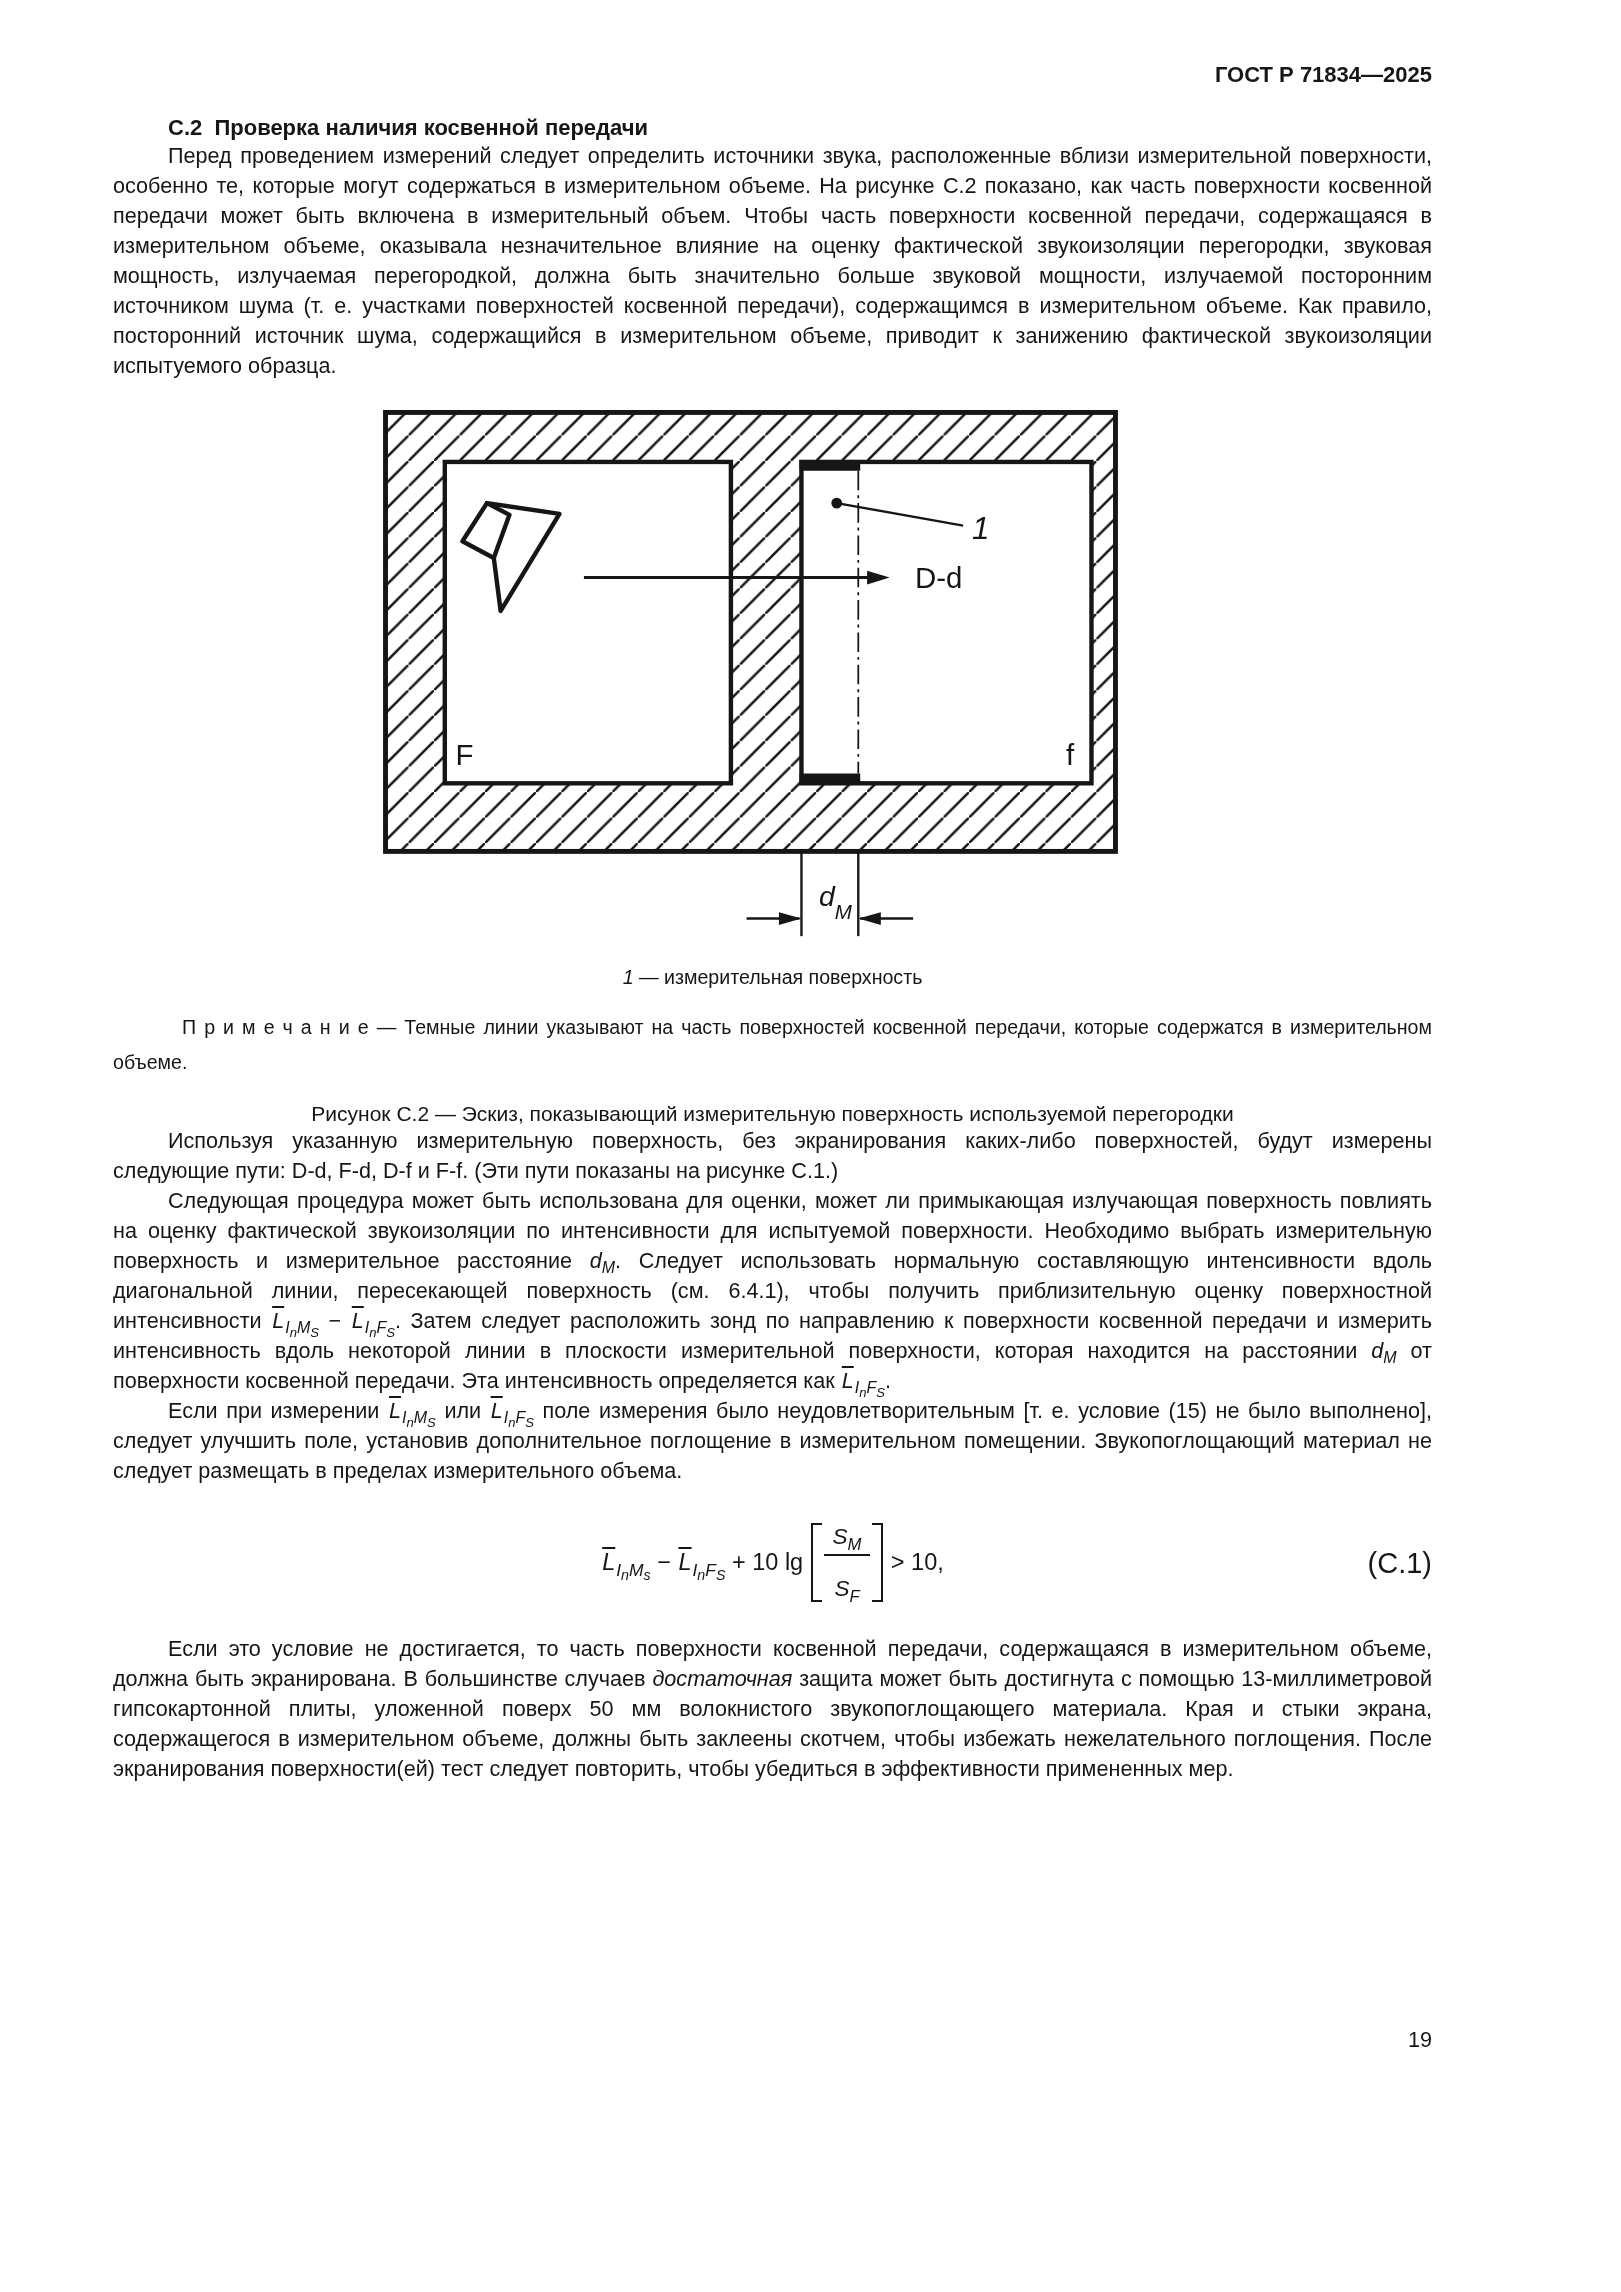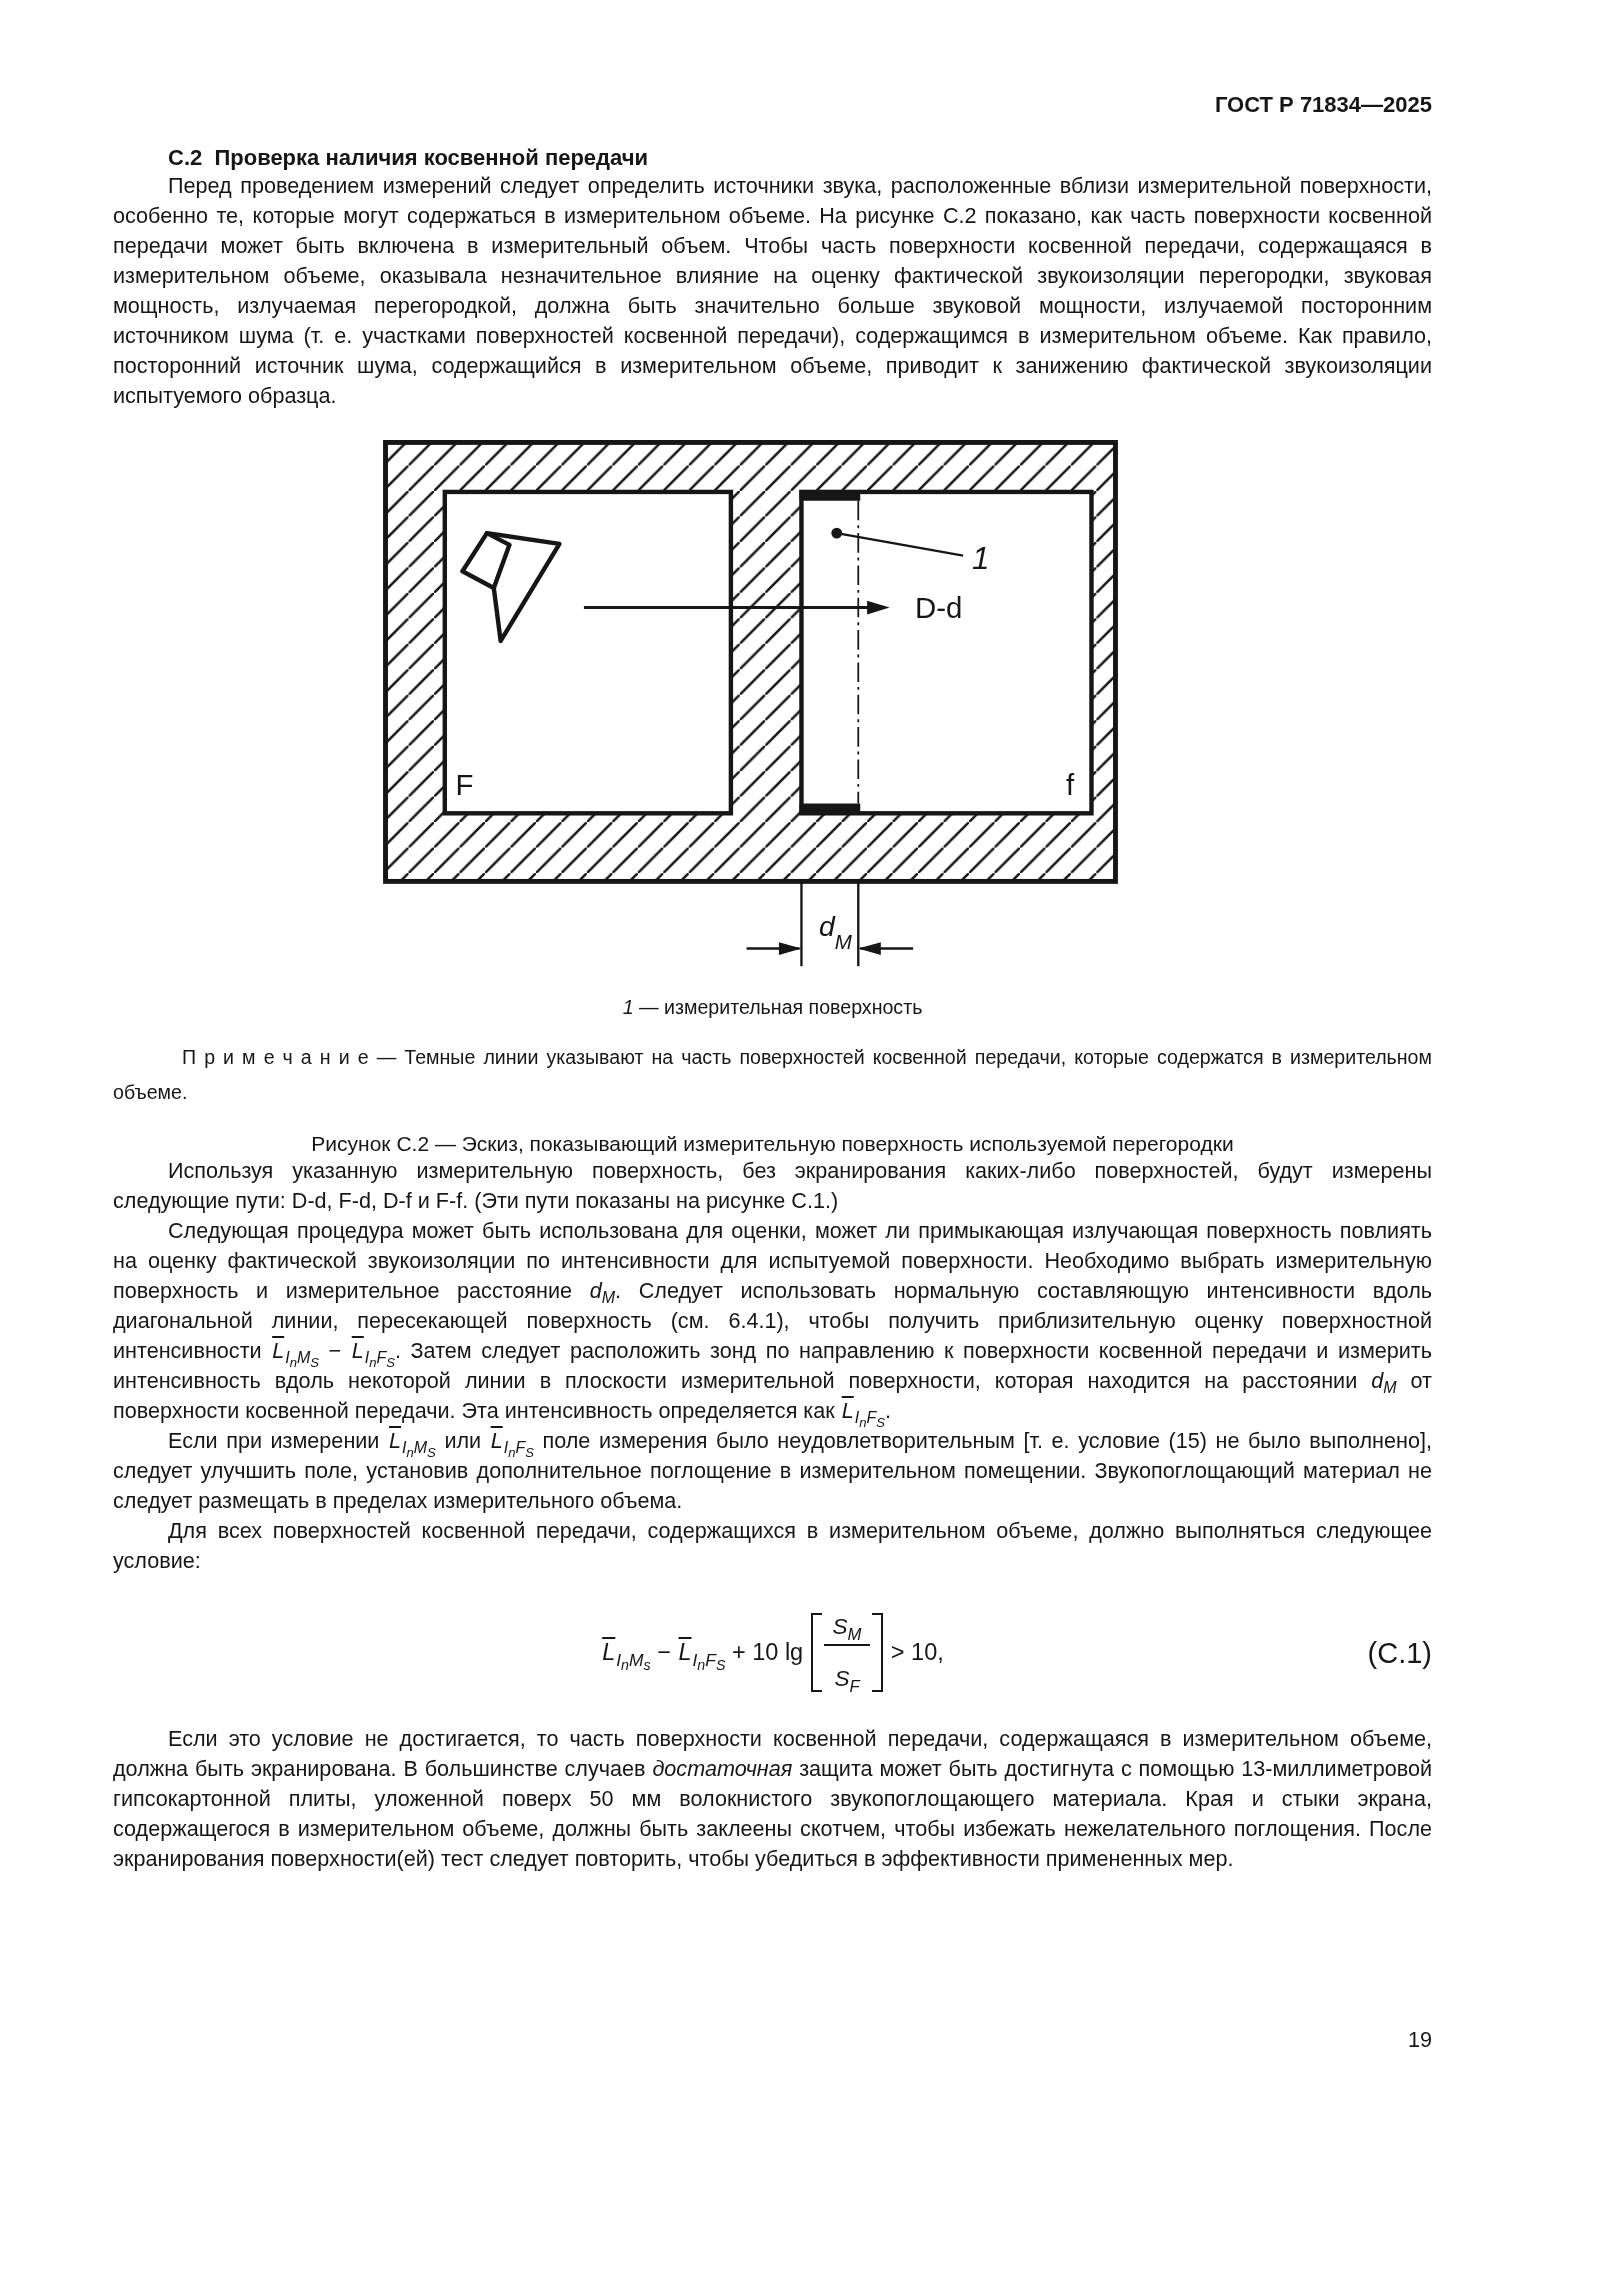--- a/index.html
+++ b/index.html
@@ -6,21 +6,21 @@
   .page{
     position:relative;
     width:1621px;height:2293px;
     background:#ffffff;
     font-family:"Liberation Sans", sans-serif;
     color:#161616;
     overflow:hidden;
   }
   .content{position:absolute;left:113px;top:0;width:1319px;}
   .doc-header{
-    padding-top:92px;
+    padding-top:62px;
     text-align:right;
     font-weight:700;
     font-size:22px;
   }
   .heading{
     margin:27px 0 0 55px;
     font-size:22px;
     font-weight:700;
   }
   p.body{
@@ -157,21 +157,20 @@
       </svg>
 
       <div class="legend"><i>1</i> — измерительная поверхность</div>
       <p class="note">П р и м е ч а н и е — Темные линии указывают на часть поверхностей косвенной передачи, которые содержатся в измерительном объеме.</p>
       <div class="caption">Рисунок С.2 — Эскиз, показывающий измерительную поверхность используемой перегородки</div>
     </figure>
 
     <p class="body ind p2">Используя указанную измерительную поверхность, без экранирования каких-либо поверхностей, будут измерены следующие пути: D-d, F-d, D-f и F-f. (Эти пути показаны на рисунке С.1.)</p>
     <p class="body ind">Следующая процедура может быть использована для оценки, может ли примыкающая излучающая поверхность повлиять на оценку фактической звукоизоляции по интенсивности для испытуемой поверхности. Необходимо выбрать измерительную поверхность и измерительное расстояние <i>d</i><sub><i>M</i></sub>. Следует использовать нормальную составляющую интенсивности вдоль диагональной линии, пересекающей поверхность (см. 6.4.1), чтобы получить приблизительную оценку поверхностной интенсивности <span class="ov"><i>L</i></span><sub><i>I</i><sub><i>n</i></sub><i>M</i><sub><i>S</i></sub></sub>&nbsp;−&nbsp;<span class="ov"><i>L</i></span><sub><i>I</i><sub><i>n</i></sub><i>F</i><sub><i>S</i></sub></sub>. Затем следует расположить зонд по направлению к поверхности косвенной передачи и измерить интенсивность вдоль некоторой линии в плоскости измерительной поверхности, которая находится на расстоянии <i>d</i><sub><i>M</i></sub> от поверхности косвенной передачи. Эта интенсивность определяется как <span class="ov"><i>L</i></span><sub><i>I</i><sub><i>n</i></sub><i>F</i><sub><i>S</i></sub></sub>.</p>
     <p class="body ind">Если при измерении <span class="ov"><i>L</i></span><sub><i>I</i><sub><i>n</i></sub><i>M</i><sub><i>S</i></sub></sub> или <span class="ov"><i>L</i></span><sub><i>I</i><sub><i>n</i></sub><i>F</i><sub><i>S</i></sub></sub> поле измерения было неудовлетворительным [т. е. условие (15) не было выполнено], следует улучшить поле, установив дополнительное поглощение в измерительном помещении. Звукопоглощающий материал не следует размещать в пределах измерительного объема.</p>
-    <p class="body ind">Для всех поверхностей косвенной передачи, содержащихся в измерительном объеме, должно выполняться следующее условие:</p>
 
     <div class="formula-row">
       <span class="formula">
         <span><span class="ov"><i>L</i></span><sub><i>I</i><sub><i>n</i></sub><i>M</i><sub><i>s</i></sub></sub>&nbsp;−&nbsp;<span class="ov"><i>L</i></span><sub><i>I</i><sub><i>n</i></sub><i>F</i><sub><i>S</i></sub></sub>&nbsp;+ 10 lg</span>
         <span class="bracket l"></span>
         <span class="frac">
           <span class="num"><i>S</i><sub><i>M</i></sub></span>
           <span class="den"><i>S</i><sub><i>F</i></sub></span>
         </span>
         <span class="bracket r"></span>

